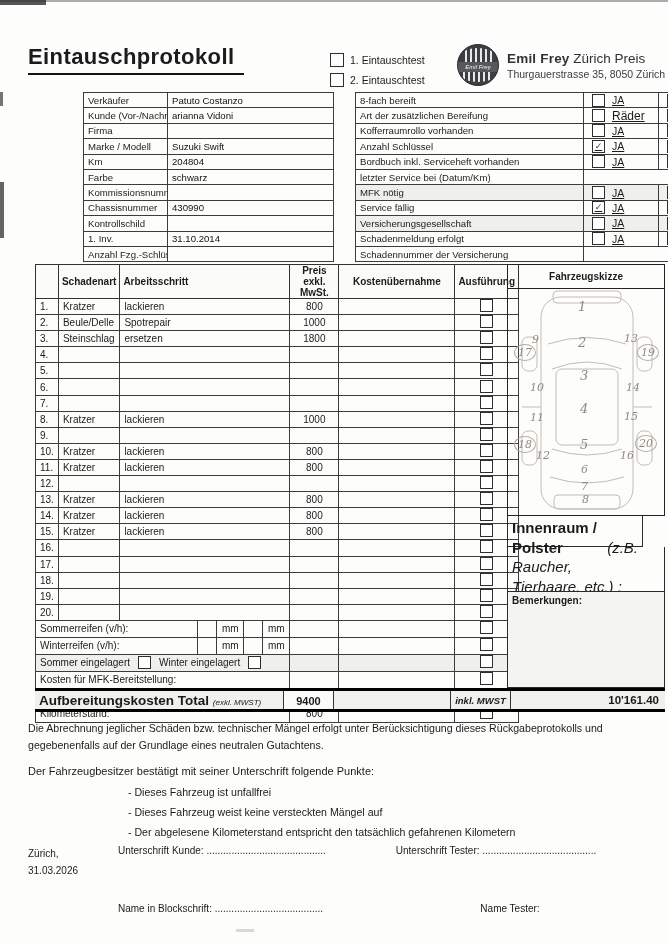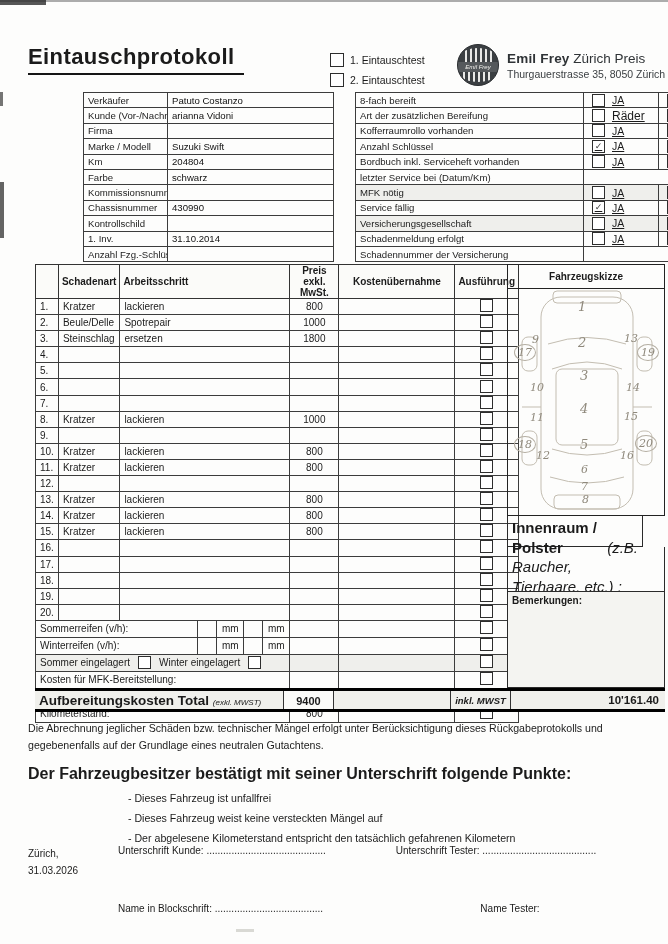--- a/index.html
+++ b/index.html
@@ -92,21 +92,21 @@
   }
   .tb-label { width:244px; padding-left:4px; font-size:13.5px; font-weight:bold; white-space:nowrap; }
   .tb-label .small { font-size:8px; font-weight:normal; font-style:italic; }
   .tb-val { width:49px; text-align:center; font-size:11px; font-weight:bold; border-left:1px solid #333; border-right:1px solid #333; height:100%; line-height:20px; background:#fbfbf9; }
   .tb-mid { width:116px; height:100%; border-right:1px solid #333; }
   .tb-inkl { width:59px; font-size:9.5px; font-weight:bold; font-style:italic; text-align:center; border-right:1px solid #333; height:100%; line-height:20px; }
   .tb-total { flex:1; text-align:right; padding-right:6px; font-size:11.5px; font-weight:bold; }
   
   .para { position:absolute; left:28px; top:720px; width:616px; font-size:10.6px; line-height:1.65; }
   .confirm { position:absolute; left:28px; top:765px; width:616px; }
-  .confirm-title { font-size:16px; font-weight:bold; margin-bottom:9px; }
+  .confirm-title { font-size:11px; font-weight:normal; margin-bottom:9px; }
   .point { font-size:10.6px; margin:0 0 8px 100px; }
   .sig { position:absolute; left:28px; top:845px; width:616px; font-size:10px; }
   .sig-row { display:flex; margin-bottom:24px; }
   .sig-city { width:90px; line-height:1.7; }
   .sig-k { width:230px; }
   .sig-t { flex:1;text-align:center; }
   .sig-row2 { display:flex; margin-left:90px; }
   .sig-row2 .sig-k { width:230px; }
 </style>
 </head>

